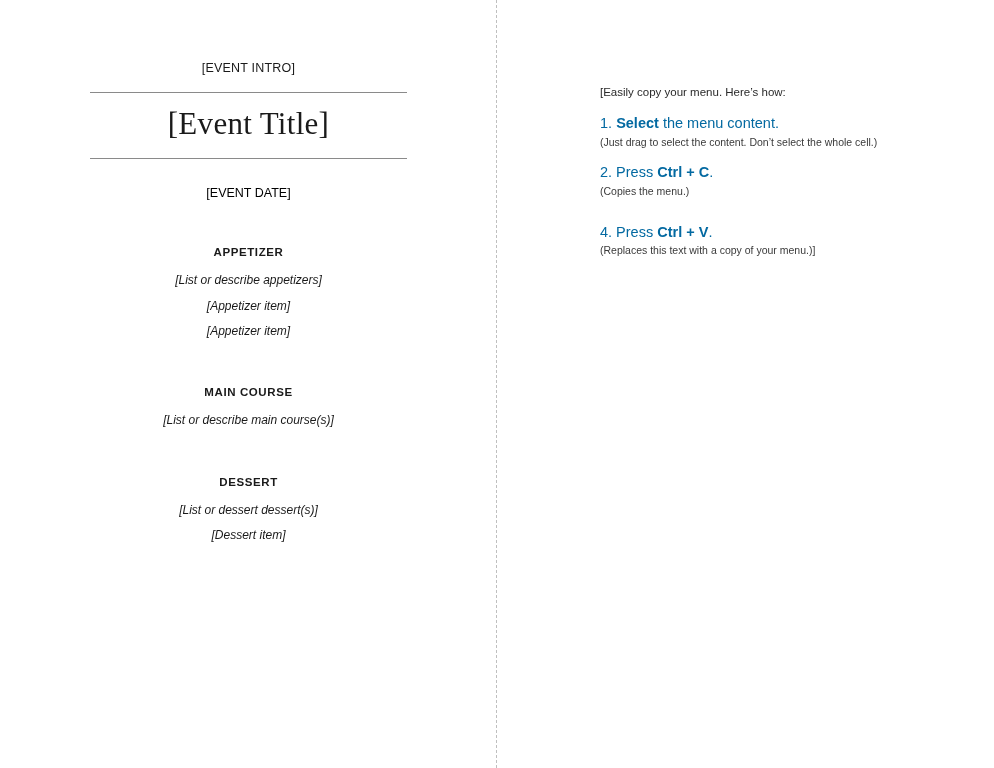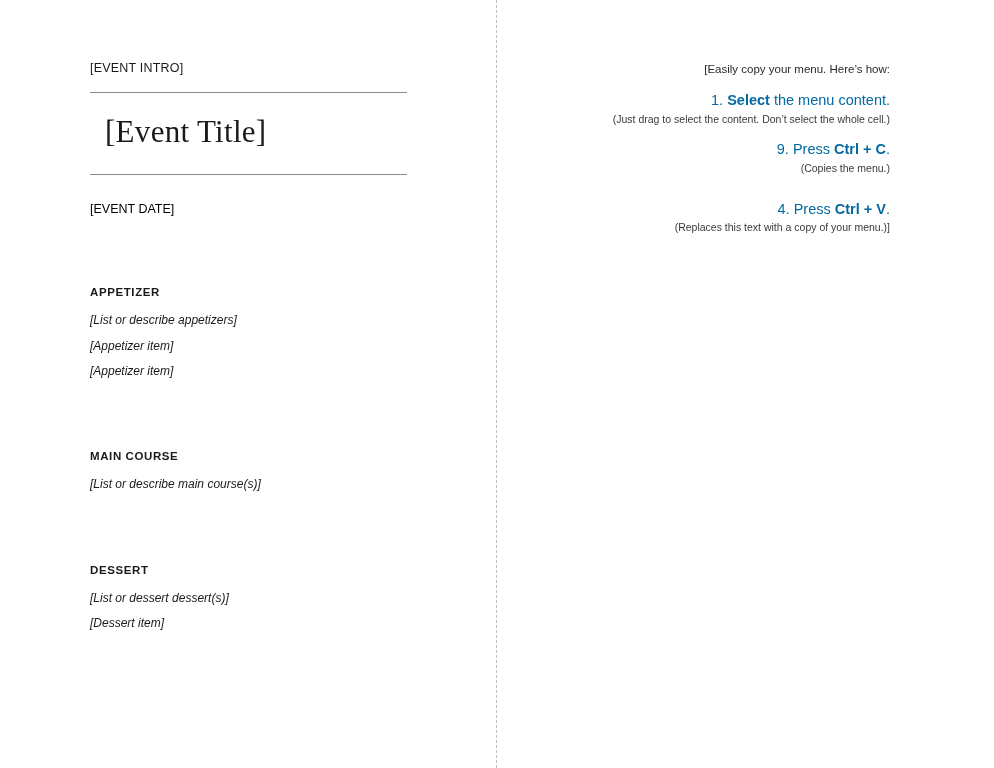--- a/index.html
+++ b/index.html
@@ -33,20 +33,21 @@
     width: 994px;
     height: 768px;
   }
 
   
   .menu-panel {
     position: absolute;
     left: 90px;
     top: 60px;
     width: 317px;
+    text-align: center;
   }
 
   .event-intro {
     font-size: 12.5px;
     letter-spacing: 0.2px;
     color: #1a1a1a;
     margin: 0 0 14px 0;
     line-height: 1.4;
   }
 
@@ -55,32 +56,32 @@
     border-bottom: 1px solid #8a8a8a;
     padding: 6px 0 10px 0;
     margin: 0 0 0 0;
   }
   .event-title {
     font-family: "Liberation Serif", serif;
     font-size: 31px;
     font-weight: 400;
     line-height: 1.15;
     color: #1a1a1a;
-    margin: 15px;
+    margin: 7px;
     letter-spacing: 0.3px;
   }
 
   .event-date {
     font-size: 12.5px;
     margin: 27px 0 0 0;
     color: #000000;
   }
 
   .course {
-    margin-top: 70px;
+    margin-top: 46px;
   }
   .course:first-of-type {
     margin-top: 50px;
   }
   .course-name {
     font-size: 11.5px;
     font-weight: bold;
     letter-spacing: 0.6px;
     margin: 0 0 14px 0;
     color: #1a1a1a;
@@ -93,23 +94,23 @@
     font-style: italic;
   }
   .course-line:last-child {
     margin-bottom: 0;
   }
 
   
   .tip-panel {
     position: absolute;
     left: 600px;
-    top: 61px;
+    top: 84px;
     width: 290px;
-    text-align: right;
+    text-align: left;
     color: #2a2a2a;
   }
   .tip-intro {
     font-size: 11.5px;
     margin: 0 0 14px 0;
     line-height: 1.4;
   }
   .tip-step {
     font-size: 14.5px;
     margin: 0;
@@ -172,21 +173,21 @@
 
   <div class="tip-panel">
 
     <p class="tip-intro">[Easily copy your menu. Here’s how:</p>
 
     <p class="tip-step"><span>1. </span><b>Select</b><span> the menu content.</span></p>
     <p class="tip-note">(Just drag to select the content. Don’t select the whole cell.)</p>
 
     <div class="tip-gap"></div>
 
-    <p class="tip-step"><span>9. Press </span><b>Ctrl + C</b><span>.</span></p>
+    <p class="tip-step"><span>2. Press </span><b>Ctrl + C</b><span>.</span></p>
     <p class="tip-note">(Copies the menu.)</p>
 
     <div class="tip-gap"></div>
 
 
     <div class="tip-gap-sm"></div>
 
     <p class="tip-step"><span>4. Press </span><b>Ctrl + V</b><span>.</span></p>
     <p class="tip-note">(Replaces this text with a copy of your menu.)]</p>
 

